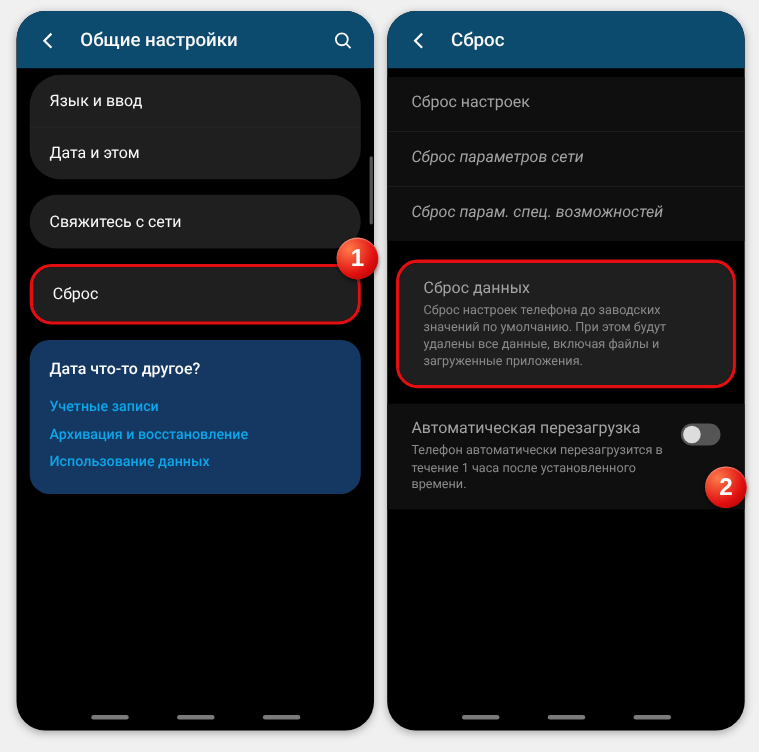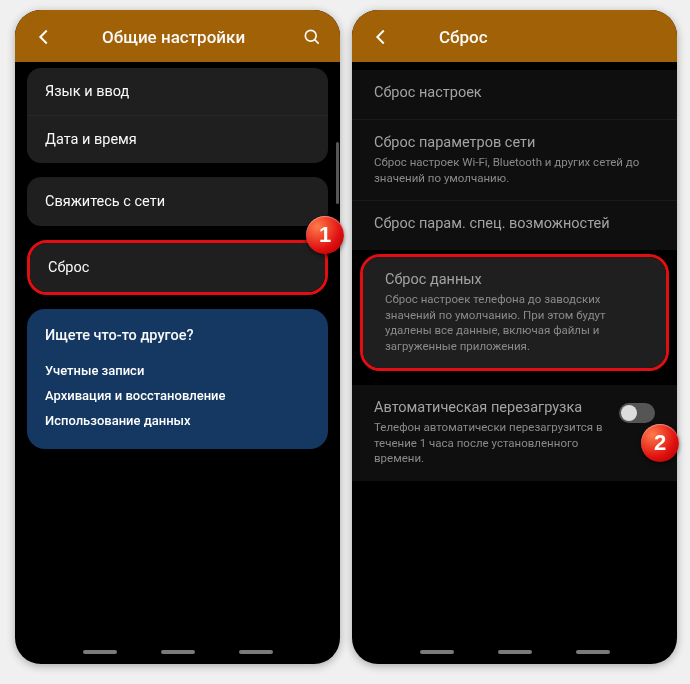--- a/index.html
+++ b/index.html
@@ -20,22 +20,21 @@
     border-radius: 26px;
     overflow: hidden;
     box-shadow: 0 2px 8px rgba(0,0,0,0.3);
   }
   .phone.left { left: 15px; }
   .phone.right { left: 352px; }
   .header {
     display: flex;
     align-items: center;
     padding: 16px 18px 14px 18px;
-    background: #a16207;
-    gap: 29px;
+    background: #0c4a6e;
   }
   .back-icon {
     color: #fafafa;
     width: 22px;
     height: 22px;
     margin-right: 18px;
     cursor: pointer;
   }
   .header-title {
     color: #fafafa;
@@ -47,21 +46,21 @@
     color: #fafafa;
     width: 20px;
     height: 20px;
     cursor: pointer;
   }
   .content {
     padding: 6px 12px;
   }
   .card {
     background: #1f1f1f;
-    border-radius: 14px;
+    border-radius: 28px;
     overflow: hidden;
     margin-bottom: 14px;
   }
   .row {
     padding: 15px 18px;
     color: #fafafa;
     font-size: 14.5px;
     cursor: pointer;
   }
   .row + .row { border-top: 1px solid rgba(255,255,255,0.04); }
@@ -78,51 +77,51 @@
     border-radius: 18px;
     padding: 18px 18px 16px 18px;
   }
   .info-title {
     color: #fafafa;
     font-size: 14.5px;
     font-weight: 500;
     margin-bottom: 14px;
   }
   .info-link {
-    color: #ffffff;
+    color: #0ea5e9;
     font-size: 13px;
     font-weight: 500;
     padding: 5px 0;
     cursor: pointer;
     display: block;
   }
   
   .right .content { padding: 8px 0 0 0; }
   .right .card {
     border-radius: 0;
     background: #0f0f0f;
     margin: 0;
   }
   .r-row {
     padding: 14px 22px 14px 22px;
     cursor: pointer;
   }
-  .r-row + .r-row { border-top: 1px solid rgba(255,255,255,0.05); }
+  .r-row + .r-row { border-top: 1px solid rgba(255,255,255,0.05); font-style: italic; }
   .r-title {
     color: #a3a3a3;
     font-size: 14.5px;
     margin-bottom: 4px;
   }
   .r-sub {
     color: #8a8a8a;
     font-size: 11.5px;
     line-height: 1.35;
   }
   .right .highlighted-card {
-    margin: 4px 8px 14px 8px;
+    margin: 17px 8px 14px 8px;
   }
   .right .highlighted-card .r-row {
     background: #1f1f1f;
     border-radius: 17px;
     border-top: none;
   }
   .auto-row {
     display: flex;
     align-items: flex-start;
     padding: 14px 22px;
@@ -196,32 +195,32 @@
       </svg>
     <div class="header-title">Общие настройки</div>
     <svg class="search-icon" viewBox="0 0 24 24" fill="none" stroke="currentColor" stroke-width="2">
         <circle cx="10.5" cy="10.5" r="6.5"></circle>
         <line x1="20" y1="20" x2="15.2" y2="15.2"></line>
       </svg>
   </div>
   <div class="content">
     <div class="card">
       <div class="row">Язык и ввод</div>
-      <div class="row">Дата и время</div>
+      <div class="row">Дата и этом</div>
     </div>
     <div class="card">
       <div class="row row-single">Свяжитесь с сети</div>
     </div>
     <div class="highlighted-card">
       <div class="card">
         <div class="row row-single">Сброс</div>
       </div>
     </div>
     <div class="info-card">
-      <div class="info-title">Ищете что-то другое?</div>
+      <div class="info-title">Дата что-то другое?</div>
       <span class="info-link">Учетные записи</span>
       <span class="info-link">Архивация и восстановление</span>
       <span class="info-link">Использование данных</span>
     </div>
   </div>
   <div class="scrollbar-hint"></div>
   <div class="nav-shapes">
     <div class="nav-pill"></div>
     <div class="nav-pill"></div>
     <div class="nav-pill"></div>
@@ -235,21 +234,20 @@
       </svg>
     <div class="header-title">Сброс</div>
   </div>
   <div class="content">
     <div class="card">
       <div class="r-row">
         <div class="r-title">Сброс настроек</div>
       </div>
       <div class="r-row">
         <div class="r-title">Сброс параметров сети</div>
-        <div class="r-sub">Сброс настроек Wi-Fi, Bluetooth и других сетей до значений по умолчанию.</div>
       </div>
       <div class="r-row">
         <div class="r-title">Сброс парам. спец. возможностей</div>
       </div>
     </div>
     <div class="highlighted-card">
       <div class="r-row">
         <div class="r-title">Сброс данных</div>
         <div class="r-sub">Сброс настроек телефона до заводских значений по умолчанию. При этом будут удалены все данные, включая файлы и загруженные приложения.</div>
       </div>

